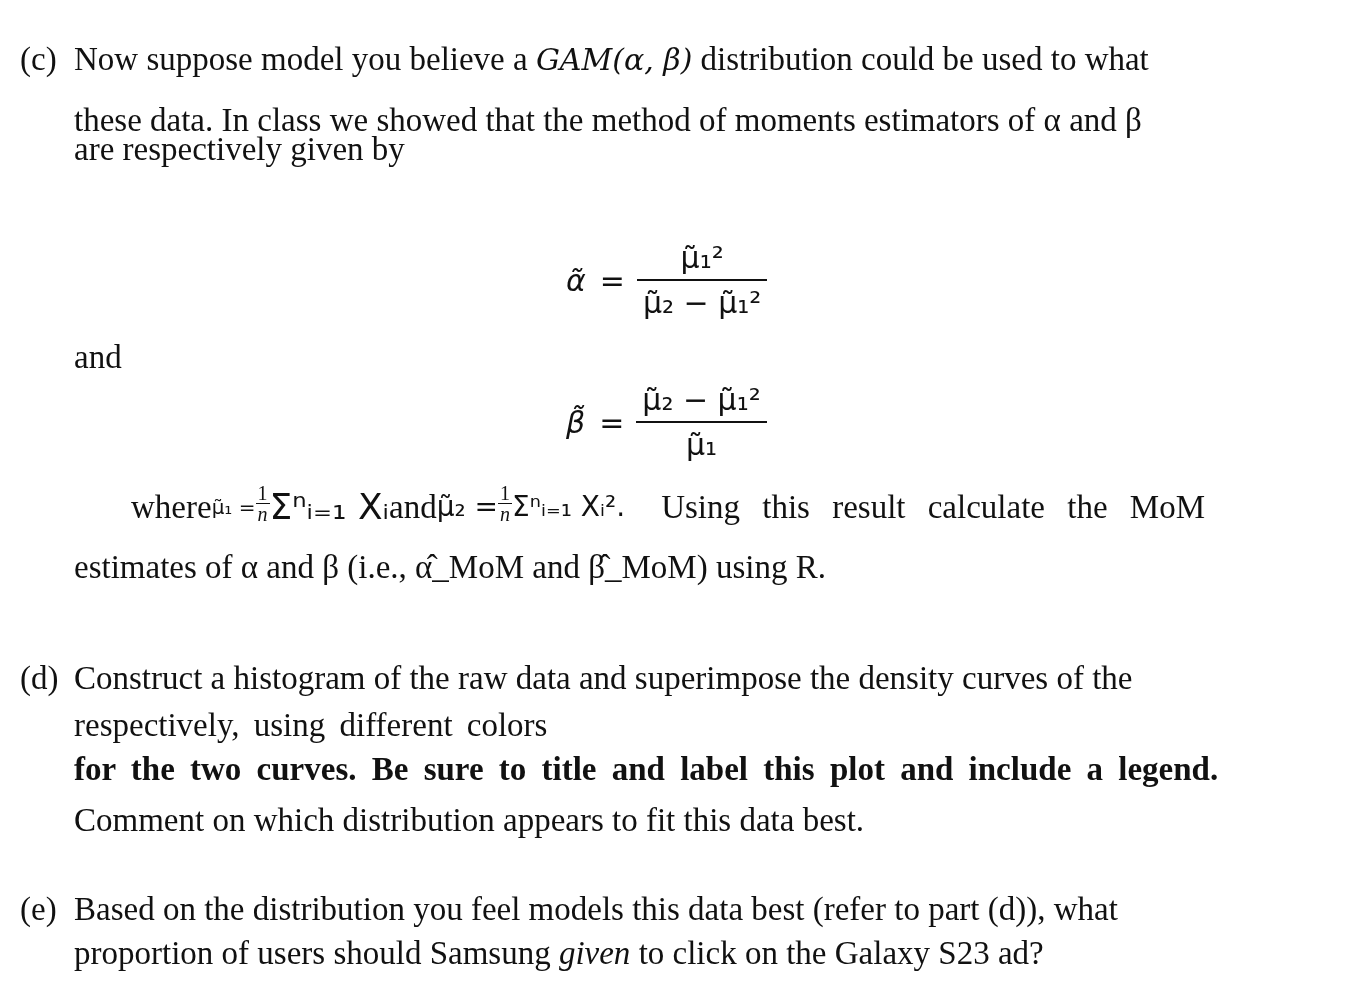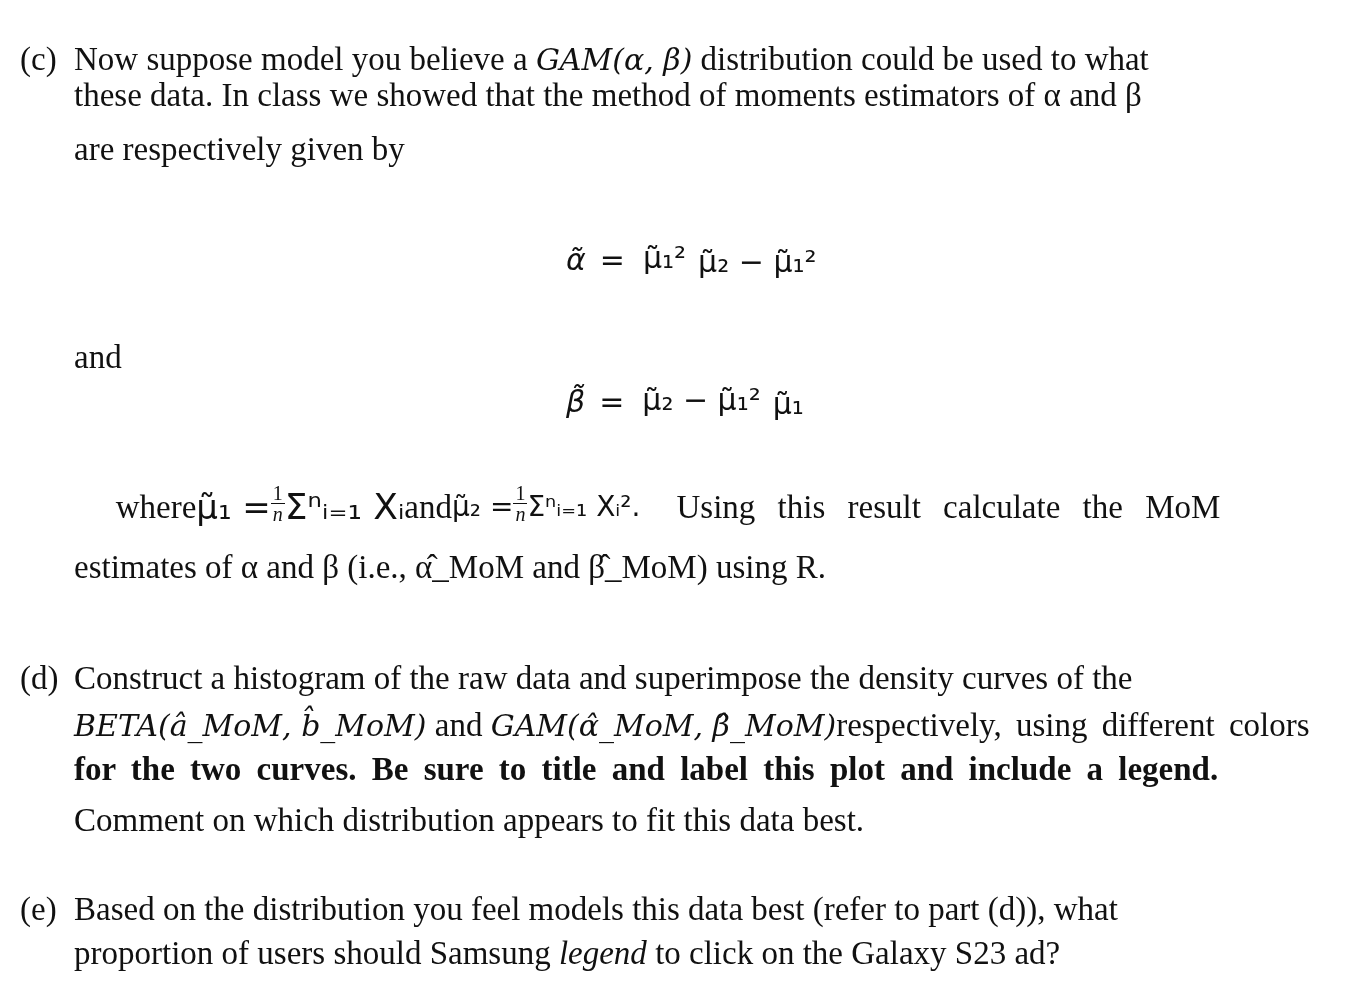--- a/index.html
+++ b/index.html
@@ -8,37 +8,37 @@
       font-family: "Liberation Serif", "DejaVu Serif", serif;
       color: #111111;
       font-size: 33px;
     }
     .abs { position: absolute; white-space: nowrap; }
     .line { line-height: 46px; }
     .mathu { font-family: "DejaVu Sans", "Liberation Sans", sans-serif; }
     .frac { display: inline-block; vertical-align: middle; text-align: center; font-size: 20px; line-height: 20px; position: relative; top: -4px; }
     .frac .num { display: block; border-bottom: 1.5px solid #111; padding: 0 2px; }
     .frac .den { display: block; font-style: italic; }
-    .bigfrac { display: inline-flex; flex-direction: row; align-items: center; vertical-align: middle; }
+    .bigfrac { display: inline-flex; flex-direction: column; align-items: center; vertical-align: middle; }
     .bigfrac .n { padding: 0 6px 4px; }
     .bigfrac .bar { height: 2px; background: #111; width: 100%; }
     .bigfrac .d { padding: 4px 6px 0; }
     .eqn { font-family: "DejaVu Sans", "Liberation Sans", sans-serif; font-size: 30px; display: flex; align-items: center; }
     .eqn .lhs { margin-right: 14px; font-style: italic; }
     i.mi { font-family: "DejaVu Serif", serif; font-size: 30px; }
   </style>
 </head>
 <body>
 
 <div>
   <div class="abs line" style="left:20px; top:36px;">(c)</div>
   <div class="abs line" style="left:74px; top:36px;">
     <span>Now suppose model you believe a </span><i class="mi">GAM(α, β)</i><span> distribution could be used to what</span>
   </div>
-  <div class="abs line" style="left:74px; top:72px;">these data. In class we showed that the method of moments estimators of α and β</div>
+  <div class="abs line" style="left:74px; top:97px;">these data. In class we showed that the method of moments estimators of α and β</div>
   <div class="abs line" style="left:74px; top:126px;">are respectively given by</div>
 
   <div class="abs eqn" style="left:566px; top:240px;">
     <span class="lhs">α̃</span>
     <span style="margin-right:12px;">=</span>
     <span class="bigfrac">
       <span class="n">μ̃₁²</span>
       <span class="bar"></span>
       <span class="d">μ̃₂ − μ̃₁²</span>
     </span>
@@ -52,21 +52,21 @@
     <span class="bigfrac">
       <span class="n">μ̃₂ − μ̃₁²</span>
       <span class="bar"></span>
       <span class="d">μ̃₁</span>
     </span>
   </div>
 
   <div class="abs line" style="left:74px; top:484px; width:1188px; display:flex; justify-content:center; align-items:center;">
     <span>where</span>
     <span style="display:inline-flex; align-items:center;">
-      <span class="mathu" style="font-size:34px;">μ̃₁ = </span>
+      <span class="mathu" style="font-size:20px;">μ̃₁ = </span>
       <span class="frac">
           <span class="num">1</span>
           <span class="den">n</span>
         </span>
       <span class="mathu" style="font-size:36px;">Σⁿᵢ₌₁ Xᵢ</span>
     </span>
     <span>and</span>
     <span style="display:inline-flex; align-items:center;">
       <span class="mathu" style="font-size:28px;">μ̃₂ = </span>
       <span class="frac">
@@ -77,26 +77,25 @@
     </span>
     <span style="word-spacing:14px;margin-left:36px;">Using this result calculate the MoM</span>
   </div>
   <div class="abs line" style="left:74px; top:544px;">estimates of α and β (i.e., α̂_MoM and β̂_MoM) using R.</div>
 </div>
 
 <div>
   <div class="abs line" style="left:20px; top:655px;">(d)</div>
   <div class="abs line" style="left:74px; top:655px;">Construct a histogram of the raw data and superimpose the density curves of the</div>
   <div class="abs line" style="left:74px; top:702px; width:1188px; display:flex; justify-content:space-between;">
-    <span><i class="mi">BETA(â_MoM, b̂_MoM)</i><span> and </span><i class="mi">GAM(α̂_MoM, β̂_MoM)</i></span>
     <span style="word-spacing:6px;"> respectively, using different colors</span>
   </div>
   <div class="abs line" style="left:74px; top:746px; word-spacing:7px;font-weight:bold;">for the two curves. Be sure to title and label this plot and include a legend.</div>
   <div class="abs line" style="left:74px; top:797px;">Comment on which distribution appears to fit this data best.</div>
 </div>
 
 <div>
   <div class="abs line" style="left:20px; top:886px;">(e)</div>
   <div class="abs line" style="left:74px; top:886px;">Based on the distribution you feel models this data best (refer to part (d)), what</div>
   <div class="abs line" style="left:74px; top:930px;">
-    <span>proportion of users should Samsung </span><em>legend</em><span> to click on the Galaxy S23 ad?</span>
+    <span>proportion of users should Samsung </span><em>given</em><span> to click on the Galaxy S23 ad?</span>
   </div>
 </div>
 
 </body></html>

